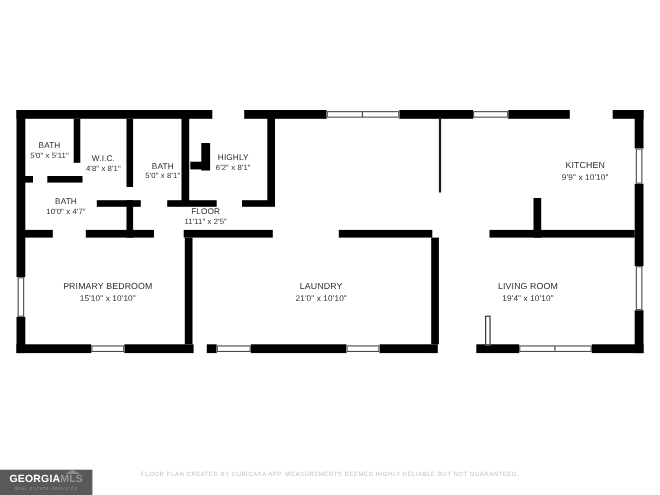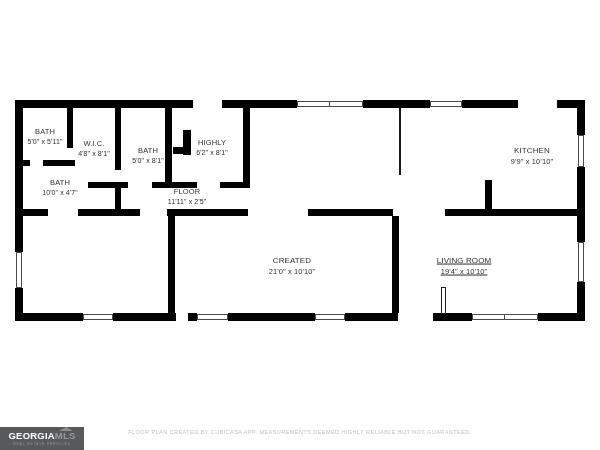--- a/index.html
+++ b/index.html
@@ -112,25 +112,29 @@
     <div class="room-dims">10'0" x 4'7"</div>
   </div>
   <div class="room-label small" style="left:187px;top:197px;">
     <div class="room-name">FLOOR</div>
     <div class="room-dims">11'11" x 2'5"</div>
   </div>
   <div class="room-label" style="left:532px;top:156px;">
     <div class="room-name">KITCHEN</div>
     <div class="room-dims">9'9" x 10'10"</div>
   </div>
+  <div class="room-label" style="left:98px;top:266px;">
+    <div class="room-name">PRIMARY BEDROOM</div>
+    <div class="room-dims">15'10" x 10'10"</div>
+  </div>
   <div class="room-label" style="left:292px;top:266px;">
-    <div class="room-name">CREATED</div>
+    <div class="room-name">LAUNDRY</div>
     <div class="room-dims">21'0" x 10'10"</div>
   </div>
-  <div class="room-label" style="left:464px;top:266px;text-decoration:underline;">
+  <div class="room-label" style="left:480px;top:266px;">
     <div class="room-name">LIVING ROOM</div>
     <div class="room-dims">19'4" x 10'10"</div>
   </div>
 
   <div id="disclaimer">FLOOR PLAN CREATED BY CUBICASA APP. MEASUREMENTS DEEMED HIGHLY RELIABLE BUT NOT GUARANTEED.</div>
 
   <div id="logo">
     <div class="brand-line">
       <span class="roof"></span>
       <span class="brand">GEORGIA</span>

